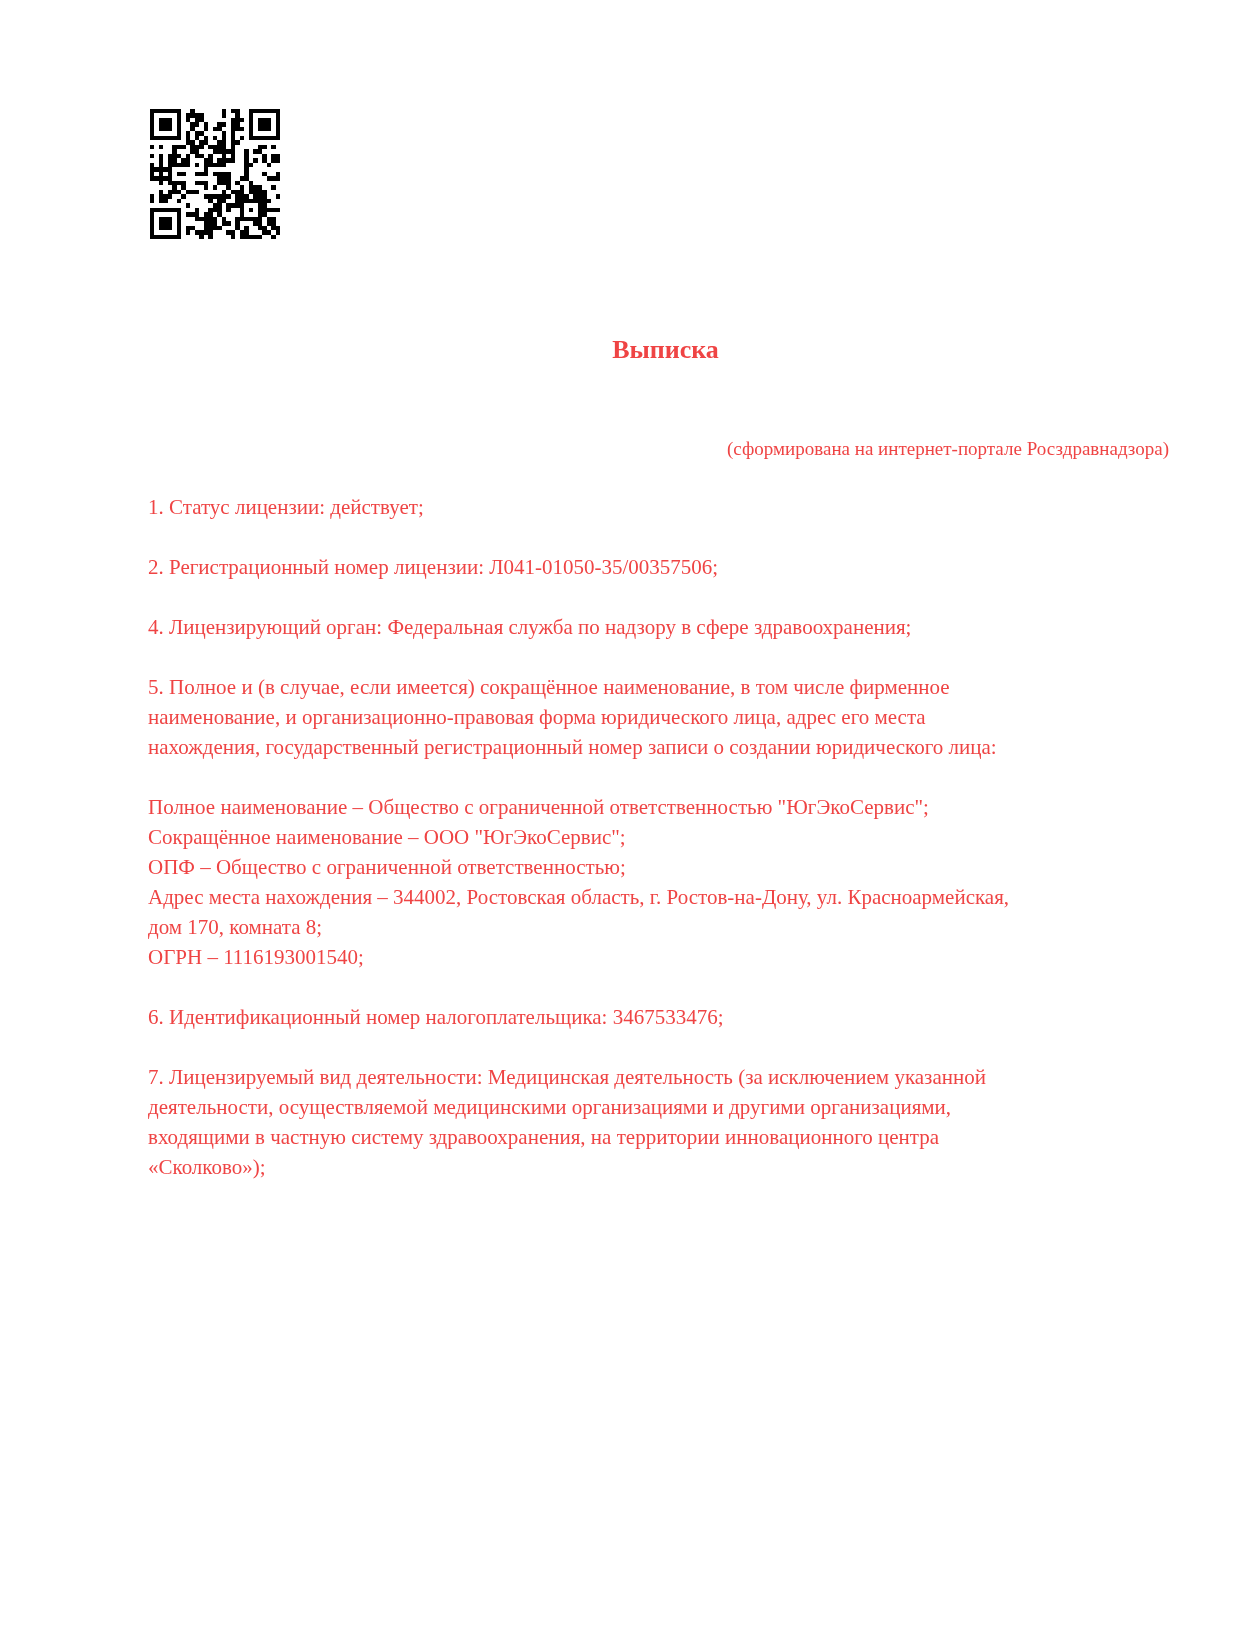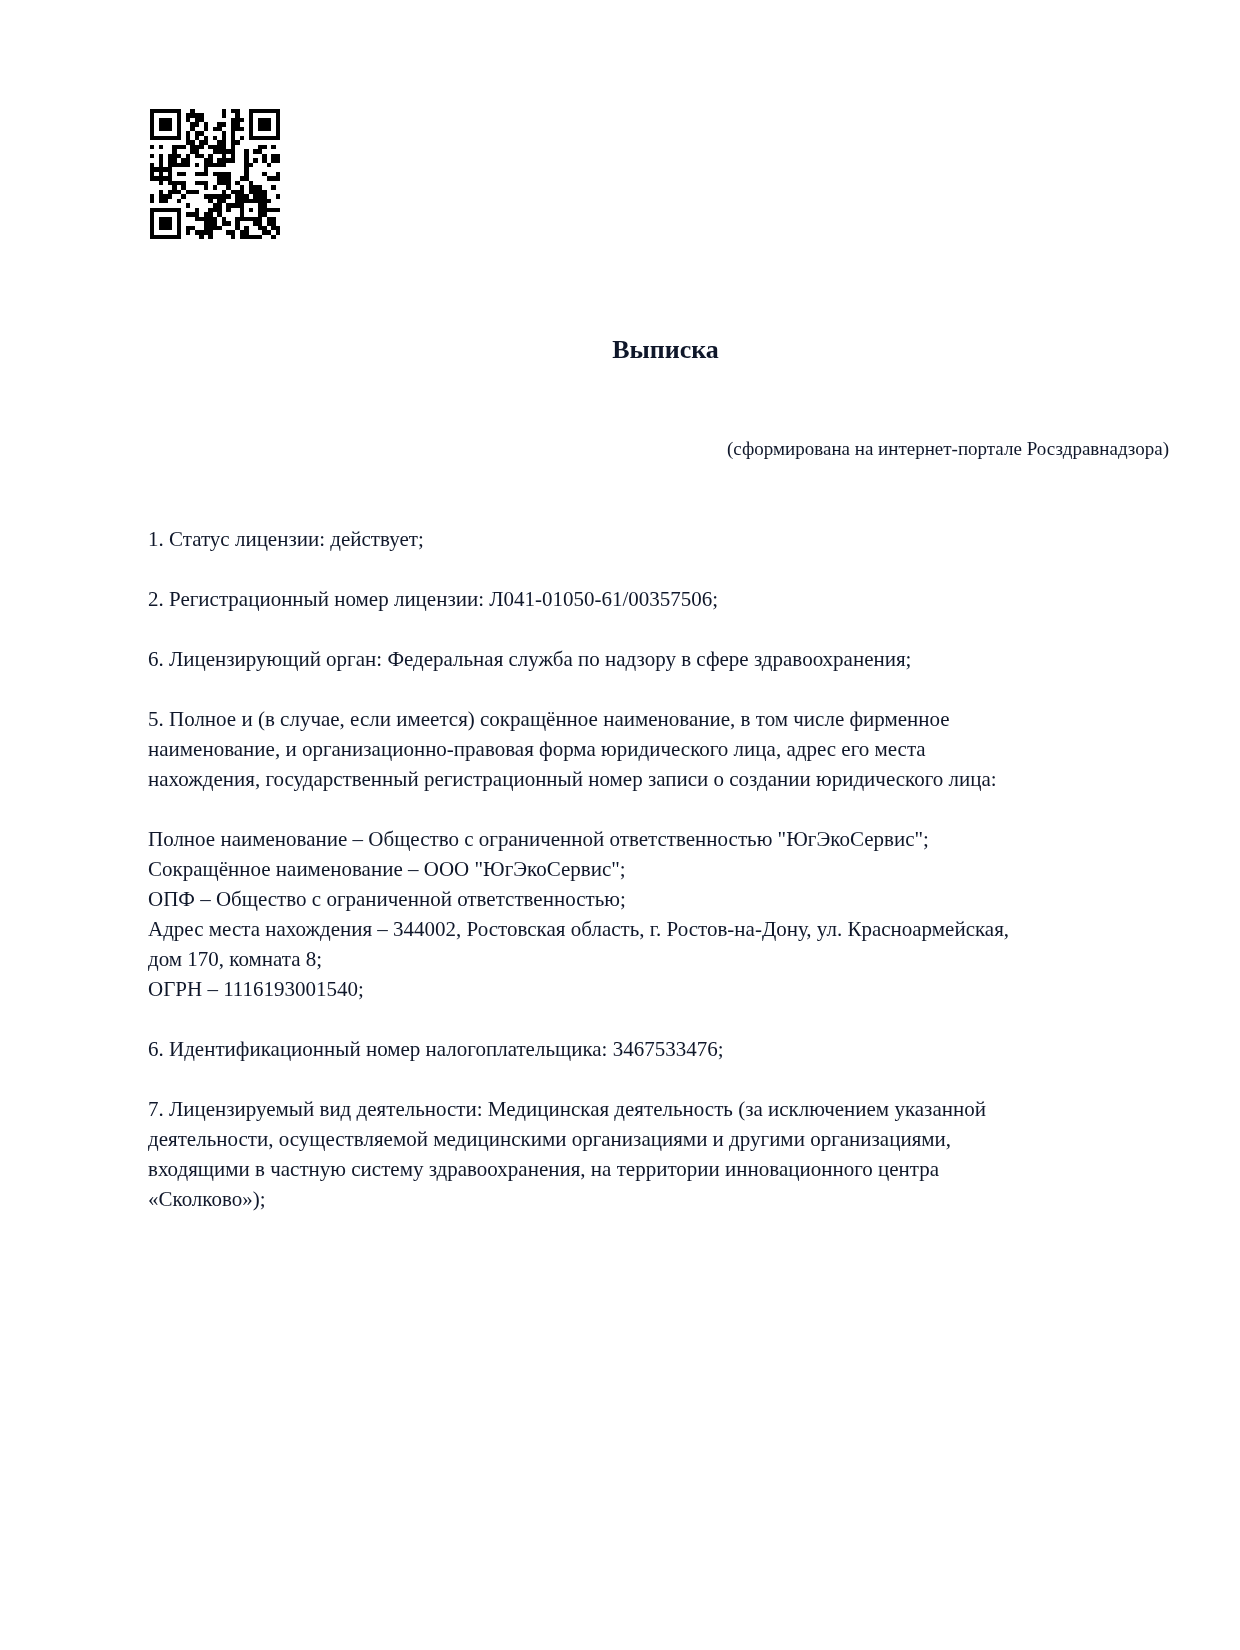--- a/index.html
+++ b/index.html
@@ -1,21 +1,21 @@
 <!DOCTYPE html>
 <html><head>
 <meta charset="utf-8">
 <style>
   html, body { margin: 0; padding: 0; background: #ffffff; }
   .page {
     position: relative;
     width: 1240px;
     height: 1650px;
     background: #ffffff;
-    color: #0f172a;
+    color: #ef4444;
     font-family: "Liberation Serif", "DejaVu Serif", serif;
     overflow: hidden;
   }
   .qr {
     position: absolute;
     left: 150px;
     top: 109px;
     width: 130px;
     height: 130px;
   }
@@ -35,21 +35,21 @@
     position: absolute;
     top: 437px;
     right: 71px;
     font-size: 19px;
     line-height: 23px;
     text-align: right;
   }
   .doc-body {
     position: absolute;
     left: 148px;
-    top: 524px;
+    top: 492px;
     width: 1035px;
     font-size: 21px;
     line-height: 30px;
   }
   .para {
     margin: 0 0 30px 0;
     white-space: pre-line;
   }
 </style>
 </head>
@@ -479,22 +479,22 @@
   </div>
 
   <div class="title">
     <div>Выписка</div>
   </div>
 
   <div class="subtitle">(сформирована на интернет-портале Росздравнадзора)</div>
 
   <div class="doc-body">
     <p class="para">1. Статус лицензии: действует;</p>
-    <p class="para">2. Регистрационный номер лицензии: Л041-01050-61/00357506;</p>
-    <p class="para">6. Лицензирующий орган: Федеральная служба по надзору в сфере здравоохранения;</p>
+    <p class="para">2. Регистрационный номер лицензии: Л041-01050-35/00357506;</p>
+    <p class="para">4. Лицензирующий орган: Федеральная служба по надзору в сфере здравоохранения;</p>
     <p class="para">5. Полное и (в случае, если имеется) сокращённое наименование, в том числе фирменное
 наименование, и организационно-правовая форма юридического лица, адрес его места
 нахождения, государственный регистрационный номер записи о создании юридического лица:</p>
     <p class="para">Полное наименование – Общество с ограниченной ответственностью "ЮгЭкоСервис";
 Сокращённое наименование – ООО "ЮгЭкоСервис";
 ОПФ – Общество с ограниченной ответственностью;
 Адрес места нахождения – 344002, Ростовская область, г. Ростов-на-Дону, ул. Красноармейская,
 дом 170, комната 8;
 ОГРН – 1116193001540;</p>
     <p class="para">6. Идентификационный номер налогоплательщика: 3467533476;</p>

